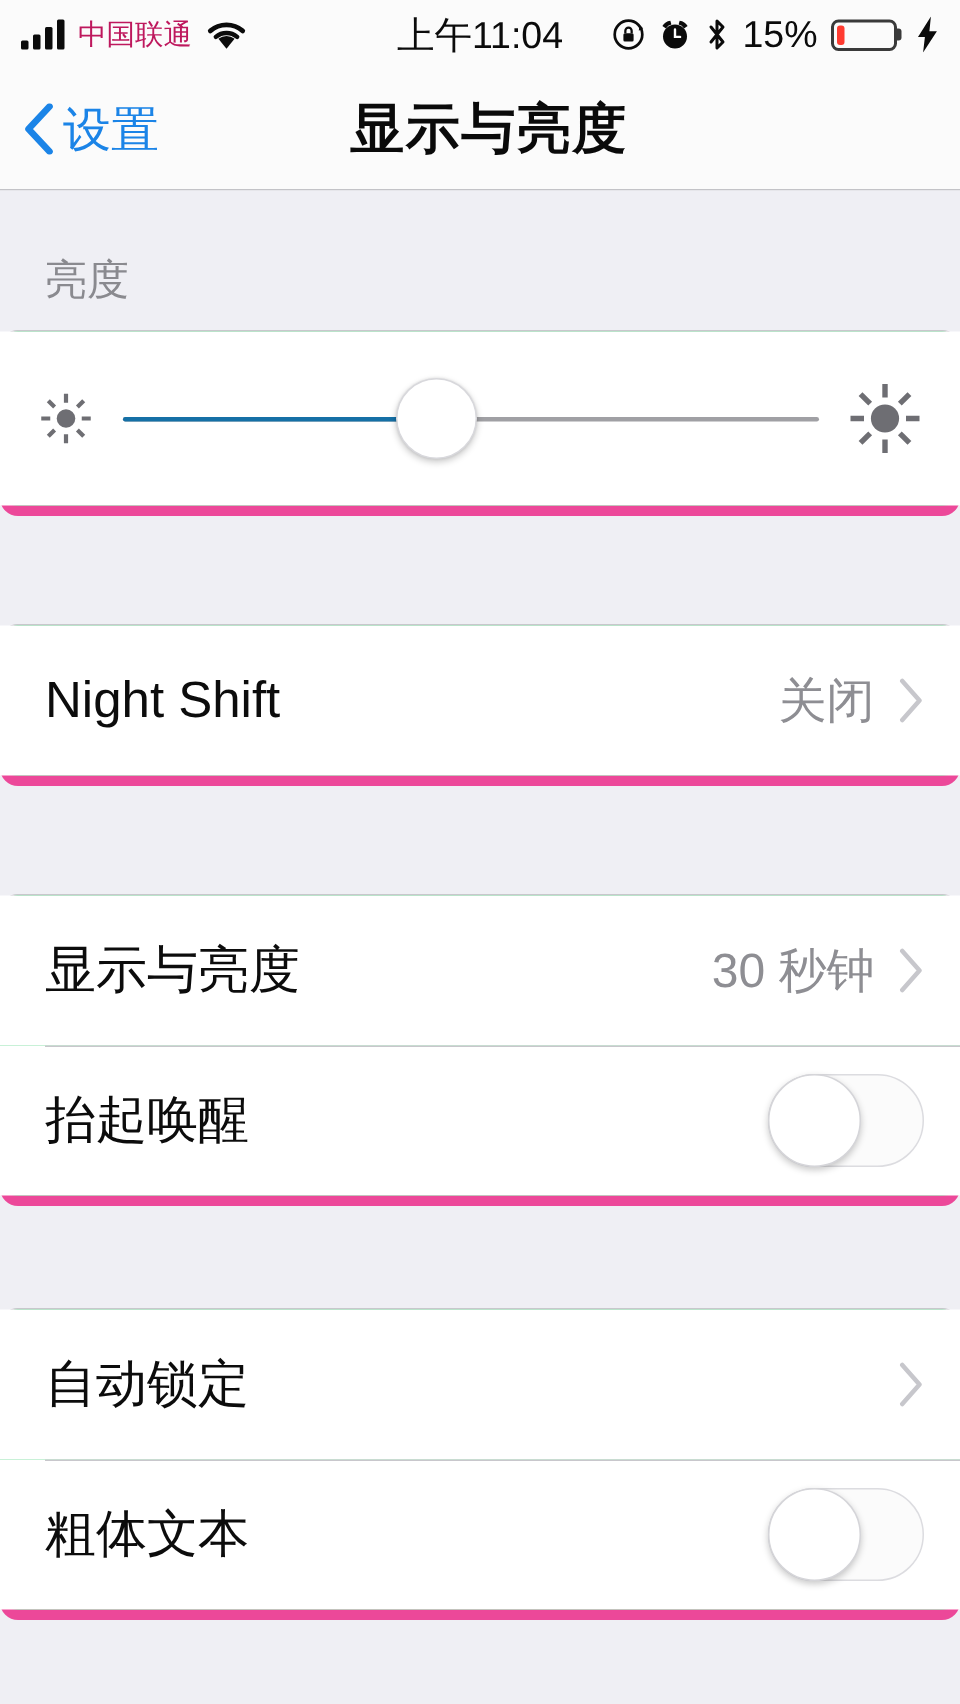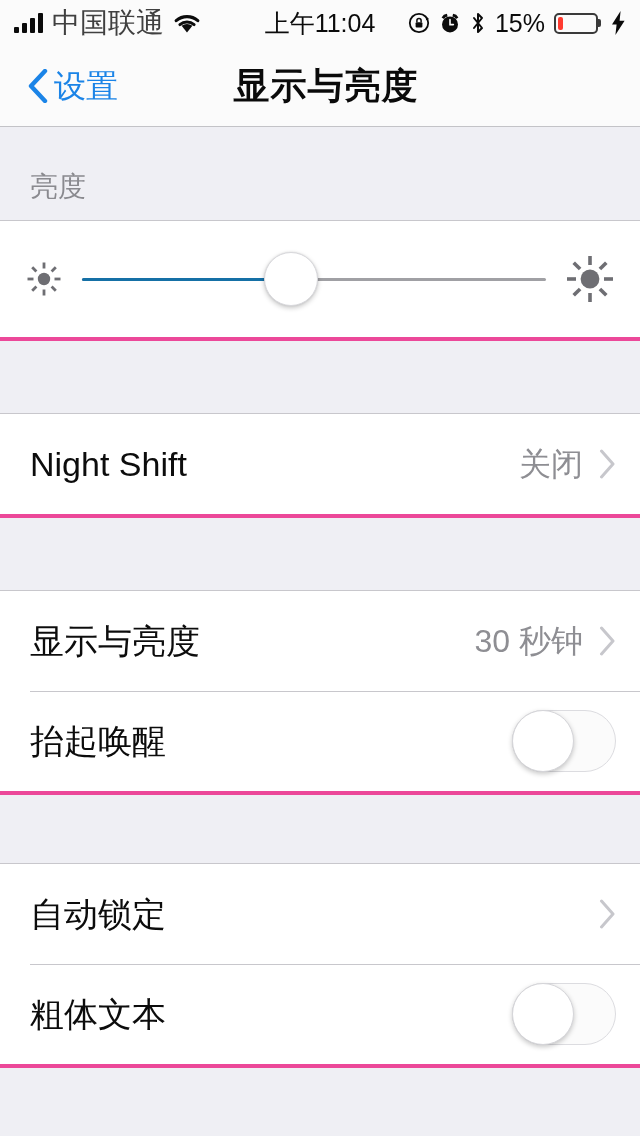--- a/index.html
+++ b/index.html
@@ -41,22 +41,22 @@
     display: block;
     width: 5px;
     background: #0b0b0b;
     border-radius: 1px;
   }
   .signal-bars i:nth-child(1) { height: 6px; }
   .signal-bars i:nth-child(2) { height: 10px; }
   .signal-bars i:nth-child(3) { height: 15px; }
   .signal-bars i:nth-child(4) { height: 20px; }
   .carrier {
-    font-size: 28px;
-    color: #404040;
+    font-size: 19px;
+    color: #be185d;
     letter-spacing: 0px;
     line-height: 1;
   }
   .wifi-icon { width: 28px; height: 21px; display:block; }
   .sb-center {
     position: absolute;
     left: 0; right: 0;
     text-align: center;
     font-size: 25px;
     color: #0b0b0b;
@@ -112,21 +112,21 @@
     border-bottom: 1px solid #c3c3c7;
     position: relative;
     display: flex;
     align-items: center;
     box-sizing: border-box;
   }
   .nav-back {
     display: flex;
     align-items: center;
     gap: 6px;
-    padding-left: 28px;
+    padding-left: 16px;
     cursor: pointer;
   }
   .chev-back { width: 20px; height: 34px; display:block; }
   .nav-back-label {
     font-size: 32px;
     color: #1b84e7;
     line-height: 1;
   }
   .nav-title {
     position: absolute;
@@ -157,21 +157,22 @@
     box-sizing: border-box;
     font-size: 28px;
     color: #8a8a8f;
   }
   .gap {
     background: #efeff4;
   }
   .card {
     background: #22c55e;
     border-top: 1px solid #c8c7cc;
-    border-bottom: 4px solid #ec4899;
+    border-bottom: 7px solid #ec4899;
+    border-radius: 12px;
   }
   .row {
     height: 100px;
     display: flex;
     align-items: center;
     padding: 0 24px 0 30px;
     box-sizing: border-box;
     position: relative;
     background: #ffffff;
   }

